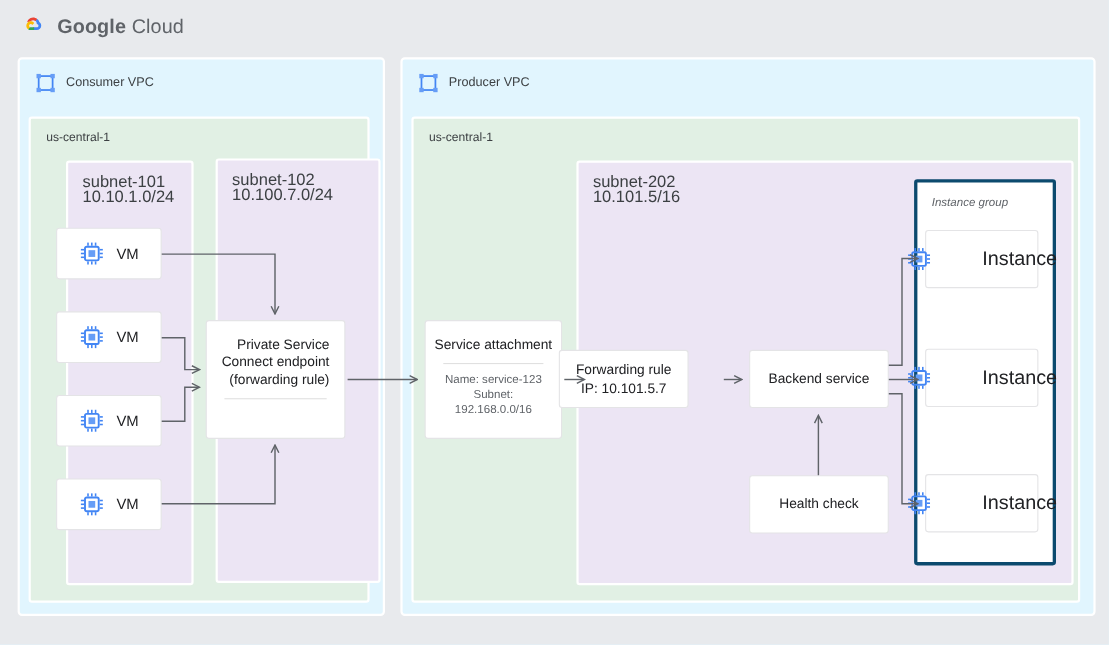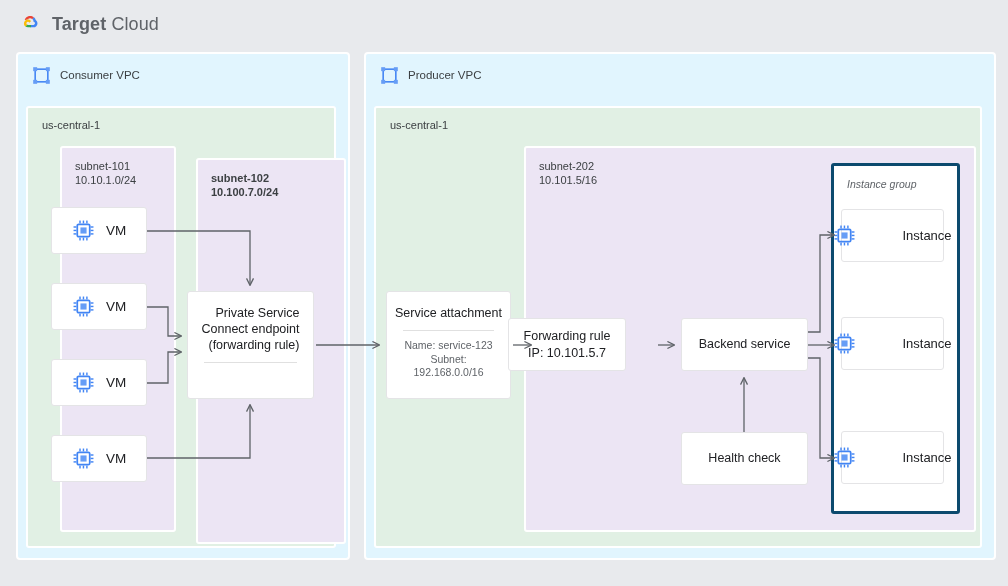--- a/index.html
+++ b/index.html
@@ -28,21 +28,21 @@
   .vpc-icon{width:19px;height:19px;display:block;}
 
   .region{
     position:absolute;background:#e1f0e4;border:2px solid #ffffff;border-radius:3px;
   }
   .region-label{position:absolute;left:14px;top:11px;font-size:11px;color:#3c4043;}
 
   .subnet{
     position:absolute;background:#ece5f4;border:2px solid #ffffff;border-radius:3px;
   }
-  .subnet-label{position:absolute;left:13px;top:11px;font-size:11px;color:#3c4043;line-height:14px;white-space:pre-line;}
+  .subnet-label{position:absolute;left:13px;top:11px;font-size:15px;color:#3c4043;line-height:14px;white-space:pre-line;}
 
   
   .node{
     position:absolute;background:#ffffff;border:1px solid #e4e4e6;border-radius:3px;
     box-sizing:border-box;display:flex;align-items:center;justify-content:center;
   }
   .vm{gap:11px;}
   .vm-label{font-size:13.5px;color:#202124;}
   .chip{width:23px;height:23px;display:block;flex:none;}
 
@@ -52,38 +52,38 @@
   .card .c-title{font-size:12.5px;color:#202124;text-align:right;line-height:16px;white-space:pre-line;padding:0 8px;}
   .card .c-rule{width:74%;height:1px;background:#e0e0e0;margin:9px auto 8px;}
   .card .c-sub{font-size:10.5px;color:#5f6368;text-align:center;line-height:13.5px;white-space:pre-line;padding:0 6px;}
 
   
   .igroup{
     position:absolute;background:#ffffff;border:3px solid #0c4a6e;border-radius:3px;font-style:italic;
   }
   .igroup-label{position:absolute;left:13px;top:12px;font-size:10.5px;color:#5f6368;}
   .inst{gap:11px;}
-  .inst-label{font-size:13px;color:#202124;margin-left:35px;}
+  .inst-label{font-size:18px;color:#202124;margin-left:35px;}
 
   
   .edges{position:absolute;inset:0;pointer-events:none;}
 </style>
 </head>
 <body>
 
 <div class="root">
 
   <div class="header">
     <svg class="gc-logo" viewBox="0 0 48 48">
       <path fill="#ea4335" d="M29.3 16.1l2.2-2.2.15-.93c-4.02-3.66-10.42-3.25-14 .86-1 1.14-1.73 2.56-2.13 4.02l.79-.11 4.4-.73.34-.35c1.96-2.15 5.27-2.44 7.5-.6z"></path>
       <path fill="#4285f4" d="M35.06 17.79c-.51-1.86-1.55-3.53-3-4.81l-3.09 3.09c1.3 1.07 2.05 2.68 2.02 4.37v.55c1.52 0 2.75 1.23 2.75 2.75s-1.23 2.72-2.75 2.72h-5.5l-.54.56v3.3l.54.52h5.5c3.95.03 7.17-3.11 7.2-7.06.02-2.39-1.15-4.64-3.13-6z"></path>
       <path fill="#34a853" d="M21.22 30.84h5.49v-4.39h-5.49c-.39 0-.77-.09-1.12-.25l-.78.24-2.21 2.19-.19.74c1.24.94 2.76 1.46 4.3 1.47z"></path>
       <path fill="#fbbc05" d="M21.22 16.71c-3.95.02-7.13 3.25-7.11 7.2.01 2.2 1.04 4.28 2.81 5.6l3.18-3.18c-1.39-.63-2-2.26-1.37-3.64s2.26-2 3.64-1.37c.61.27 1.1.77 1.37 1.37l3.18-3.18c-1.35-1.77-3.45-2.8-5.7-2.8z"></path>
     </svg>
-    <div class="gc-word"><b>Target</b> <span>Cloud</span></div>
+    <div class="gc-word"><b>Google</b> <span>Cloud</span></div>
   </div>
 
   <div class="vpc" style="left:16px;top:52px;width:330px;height:504px;">
     <div class="vpc-head">
       <svg class="vpc-icon" viewBox="0 0 24 24">
         <rect x="4" y="4" width="16" height="16" fill="none" stroke="#4285f4" stroke-width="2"></rect>
         <rect x="1.5" y="1.5" width="5" height="5" fill="#669df6"></rect>
         <rect x="17.5" y="1.5" width="5" height="5" fill="#669df6"></rect>
         <rect x="1.5" y="17.5" width="5" height="5" fill="#669df6"></rect>
         <rect x="17.5" y="17.5" width="5" height="5" fill="#669df6"></rect>
@@ -92,21 +92,21 @@
     </div>
 
     <div class="region" style="left:8px;top:52px;width:306px;height:438px;">
       <div class="region-label">us-central-1</div>
 
       <div class="subnet" style="left:32px;top:38px;width:112px;height:382px;">
         <div class="subnet-label">subnet-101
 10.10.1.0/24</div>
       </div>
 
-      <div class="subnet" style="left:168px;top:50px;width:146px;height:382px;font-weight:bold;">
+      <div class="subnet" style="left:168px;top:36px;width:146px;height:382px;">
         <div class="subnet-label">subnet-102
 10.100.7.0/24</div>
       </div>
     </div>
   </div>
 
   <div class="node vm" style="left:51px;top:207px;width:96px;height:47px;">
     <svg class="chip" viewBox="0 0 24 24">
       <rect x="5.5" y="5.5" width="13" height="13" rx="1.5" fill="none" stroke="#4285f4" stroke-width="1.8"></rect>
       <rect x="8.8" y="8.8" width="6.4" height="6.4" fill="#669df6"></rect>

